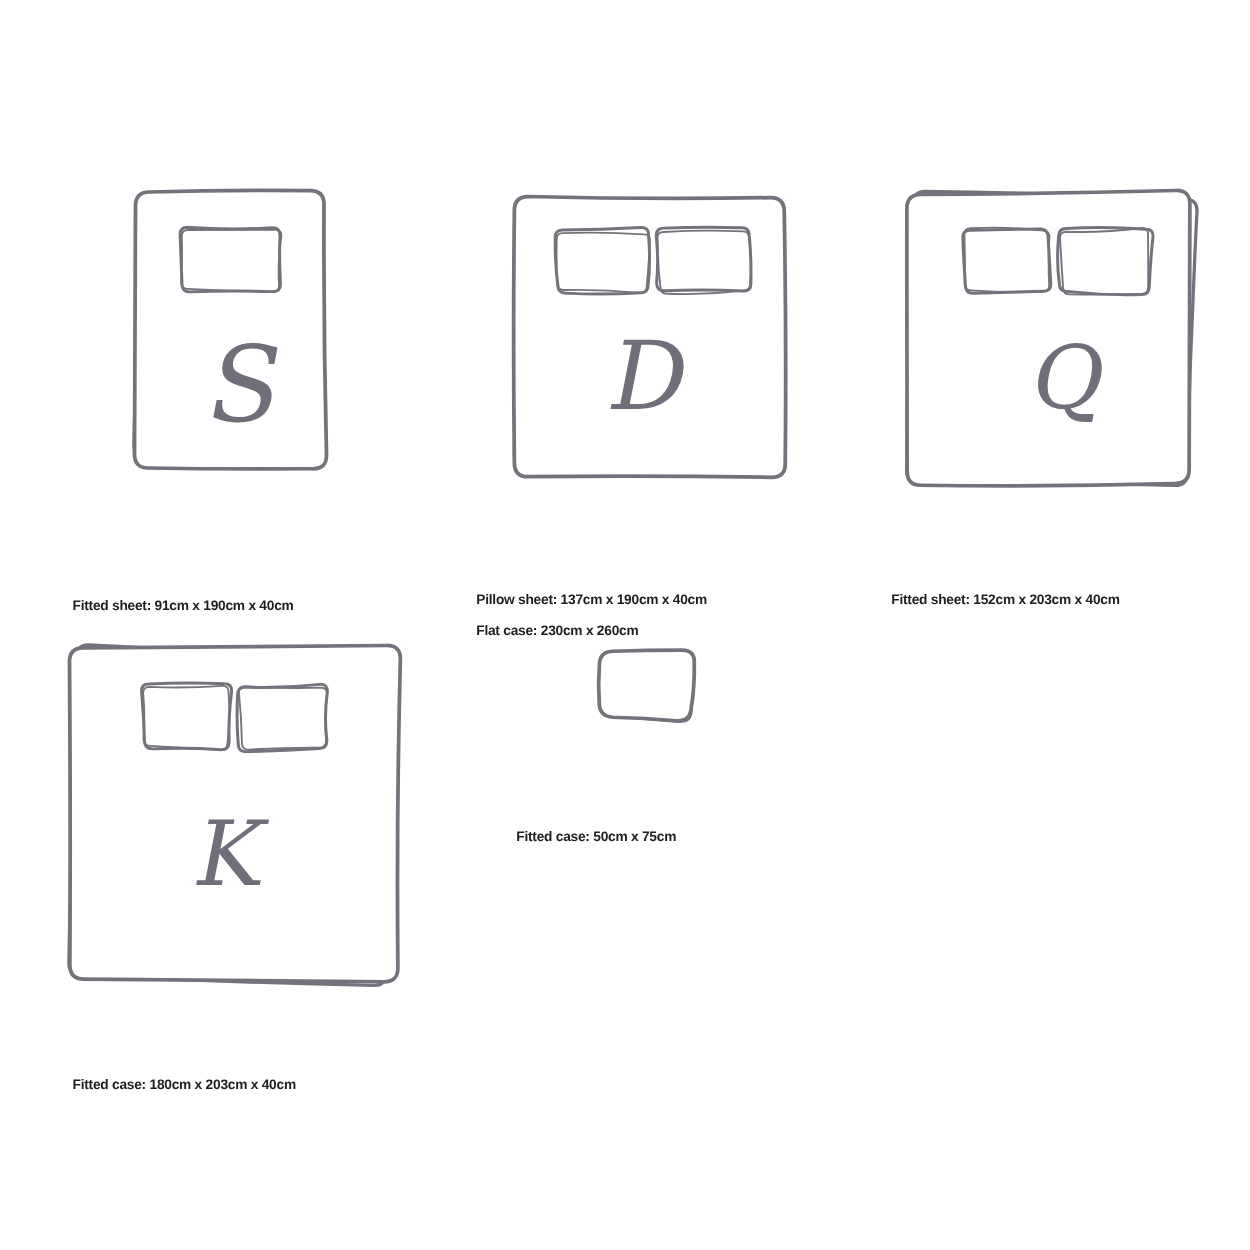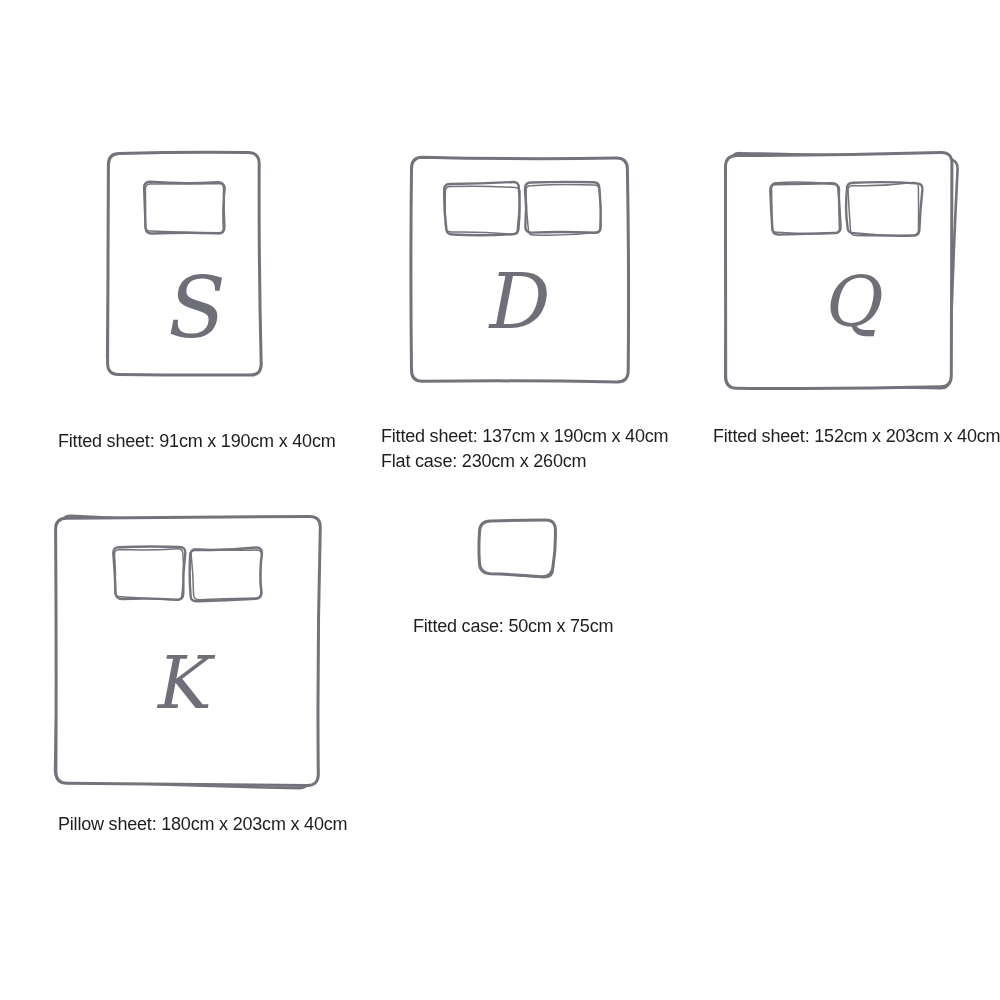--- a/index.html
+++ b/index.html
@@ -1,22 +1,22 @@
 <!DOCTYPE html>
 <html><head>
 <meta charset="utf-8">
 <style>
   html,body{margin:0;padding:0;background:#ffffff;}
   .canvas{position:relative;width:1000px;height:1000px;background:#ffffff;overflow:hidden;
           font-family:"Liberation Sans",sans-serif;}
   .bed{position:absolute;}
   .bed svg{display:block;overflow:visible;}
   .letter{font-family:"DejaVu Serif",serif;font-style:italic;fill:#6f6f79;}
-  .spec{position:absolute;font-weight:400;font-size:18px;line-height:25px;
-        color:#1e1e20;letter-spacing:-0.2px;white-space:nowrap;}
+  .spec{position:absolute;font-weight:700;font-size:11px;line-height:25px;
+        color:#1e1e20;letter-spacing:-0.2px;white-space:nowrap;margin-top:44px;}
 </style>
 </head>
 <body>
 
 <div class="canvas">
 
   <div class="bed" style="left:105px;top:150px">
     <svg width="160" height="228">
       <path d="M 14.9,11.0 Q 77.6,9.6 140.2,7.0 Q 149.2,6.7 149.2,15.7 Q 147.7,111.6 151.0,207.6 Q 151.0,216.6 142.0,216.7 Q 77.9,219.4 13.8,217.0 Q 4.8,217.0 4.9,208.0 Q 3.4,114.2 5.9,20.3 Q 5.9,11.3 14.9,11.0 Z" fill="none" stroke="#73737c" stroke-width="2.6" stroke-linecap="round" stroke-linejoin="round" transform="rotate(1.7 80 114)"></path>
         <path d="M 14.4,3.6 Q 78.8,1.6 143.1,2.5 Q 154.1,2.5 154.2,13.4 Q 153.7,113.8 156.2,214.1 Q 156.3,225.1 145.3,225.0 Q 79.4,225.4 13.5,224.4 Q 2.5,224.3 2.6,213.3 Q 3.1,114.0 3.4,14.7 Q 3.4,3.7 14.4,3.6 Z" fill="#ffffff" stroke="#73737c" stroke-width="3" stroke-linecap="round" stroke-linejoin="round"></path>
@@ -67,27 +67,27 @@
         <path d="M 15.1,11.3 Q 40.9,11.3 66.9,7.9 Q 75.9,7.3 76.2,16.3 Q 77.4,33.4 77.3,50.6 Q 77.6,59.6 68.6,59.1 Q 41.9,58.5 14.9,56.0 Q 5.9,55.5 6.0,46.5 Q 8.1,33.7 6.1,20.9 Q 6.1,11.9 15.1,11.3 Z" fill="none" stroke="#73737c" stroke-width="2.6" stroke-linecap="round" stroke-linejoin="round" transform="rotate(1.7 42 32)"></path>
         <path d="M 14.6,4.0 Q 41.9,3.2 69.2,3.1 Q 80.2,2.9 79.4,13.9 Q 79.8,31.6 77.0,49.3 Q 76.2,60.3 65.2,59.7 Q 39.7,57.4 14.3,56.8 Q 3.3,56.1 3.4,45.1 Q 2.4,30.1 3.5,15.1 Q 3.6,4.1 14.6,4.0 Z" fill="#ffffff" stroke="#73737c" stroke-width="3" stroke-linecap="round" stroke-linejoin="round"></path>
       </svg>
   </div>
 
   <div class="spec" style="left:58px;top:429px">
     <div>Fitted sheet: 91cm x 190cm x 40cm</div>
   </div>
 
   <div class="spec" style="left:381px;top:424px">
-    <div>Fitted sheet: 137cm x 190cm x 40cm</div>
+    <div>Pillow sheet: 137cm x 190cm x 40cm</div>
     <div>Flat case: 230cm x 260cm</div>
   </div>
 
   <div class="spec" style="left:713px;top:424px">
     <div>Fitted sheet: 152cm x 203cm x 40cm</div>
   </div>
 
   <div class="spec" style="left:58px;top:812px">
-    <div>Pillow sheet: 180cm x 203cm x 40cm</div>
+    <div>Fitted case: 180cm x 203cm x 40cm</div>
   </div>
 
   <div class="spec" style="left:413px;top:614px">Fitted case: 50cm x 75cm</div>
 
 </div>
 
 </body></html>

